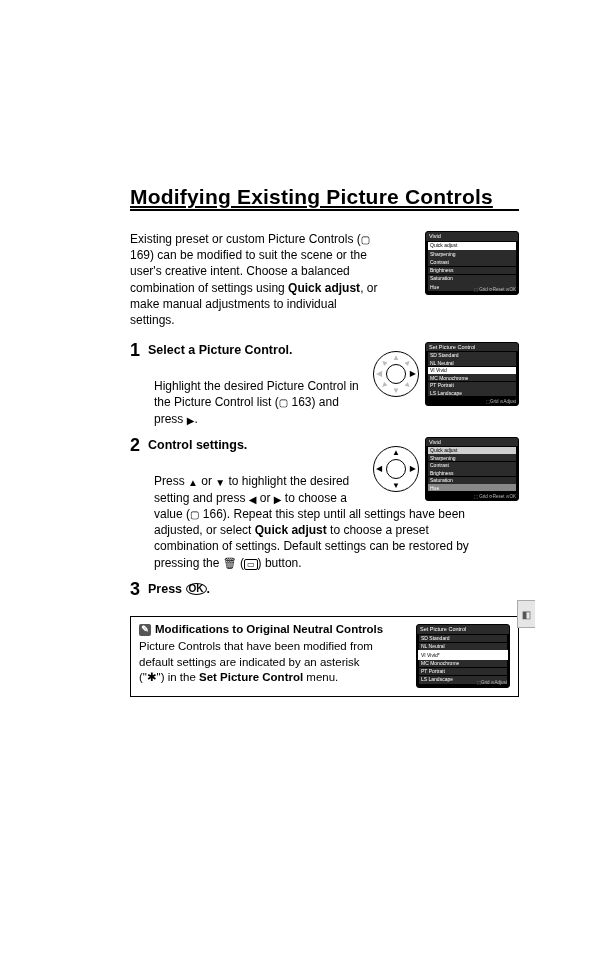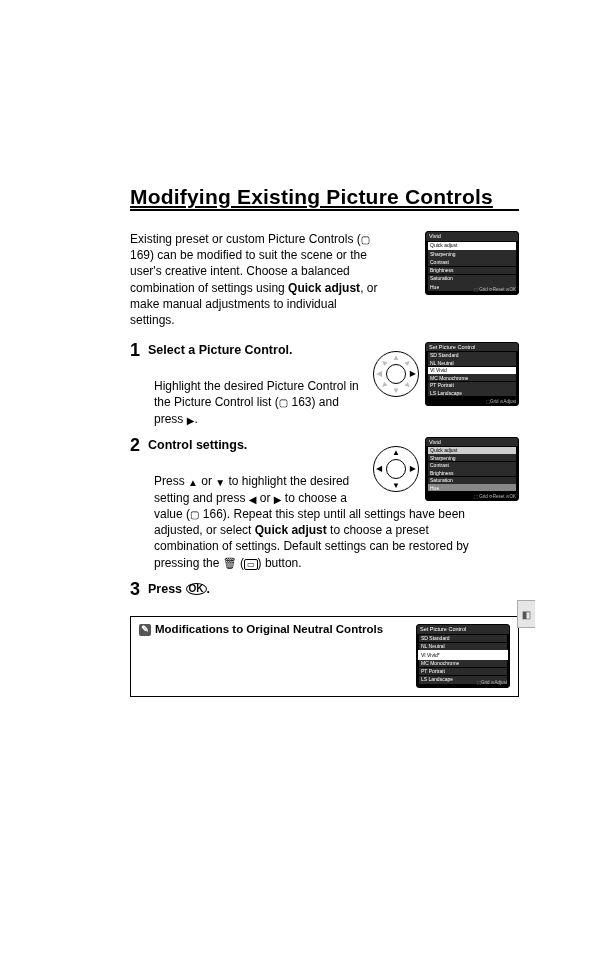--- a/index.html
+++ b/index.html
@@ -232,19 +232,22 @@
         <div class="scr-row dark">MC Monochrome</div>
         <div class="scr-row dark">PT Portrait</div>
         <div class="scr-row dark">LS Landscape</div>
         <div class="scr-foot">⬚Grid  ⊙Adjust</div>
       </div>
     </div>
     <div class="ih">
       <span class="ih-icon">✎</span>
       <span>Modifications to Original Neutral Controls</span>
     </div>
+    <div class="info-body">
+      <span>Picture Controls that have been modified from default settings are indicated by an asterisk ("</span><span>✱</span><span>") in the </span><b>Set Picture Control</b><span> menu.</span>
+    </div>
   </div>
 
   <div class="side-tab">◧</div>
   <div class="page-num">165</div>
   <div class="footer">En_03</div>
 
 </div>
 
 </body></html>

